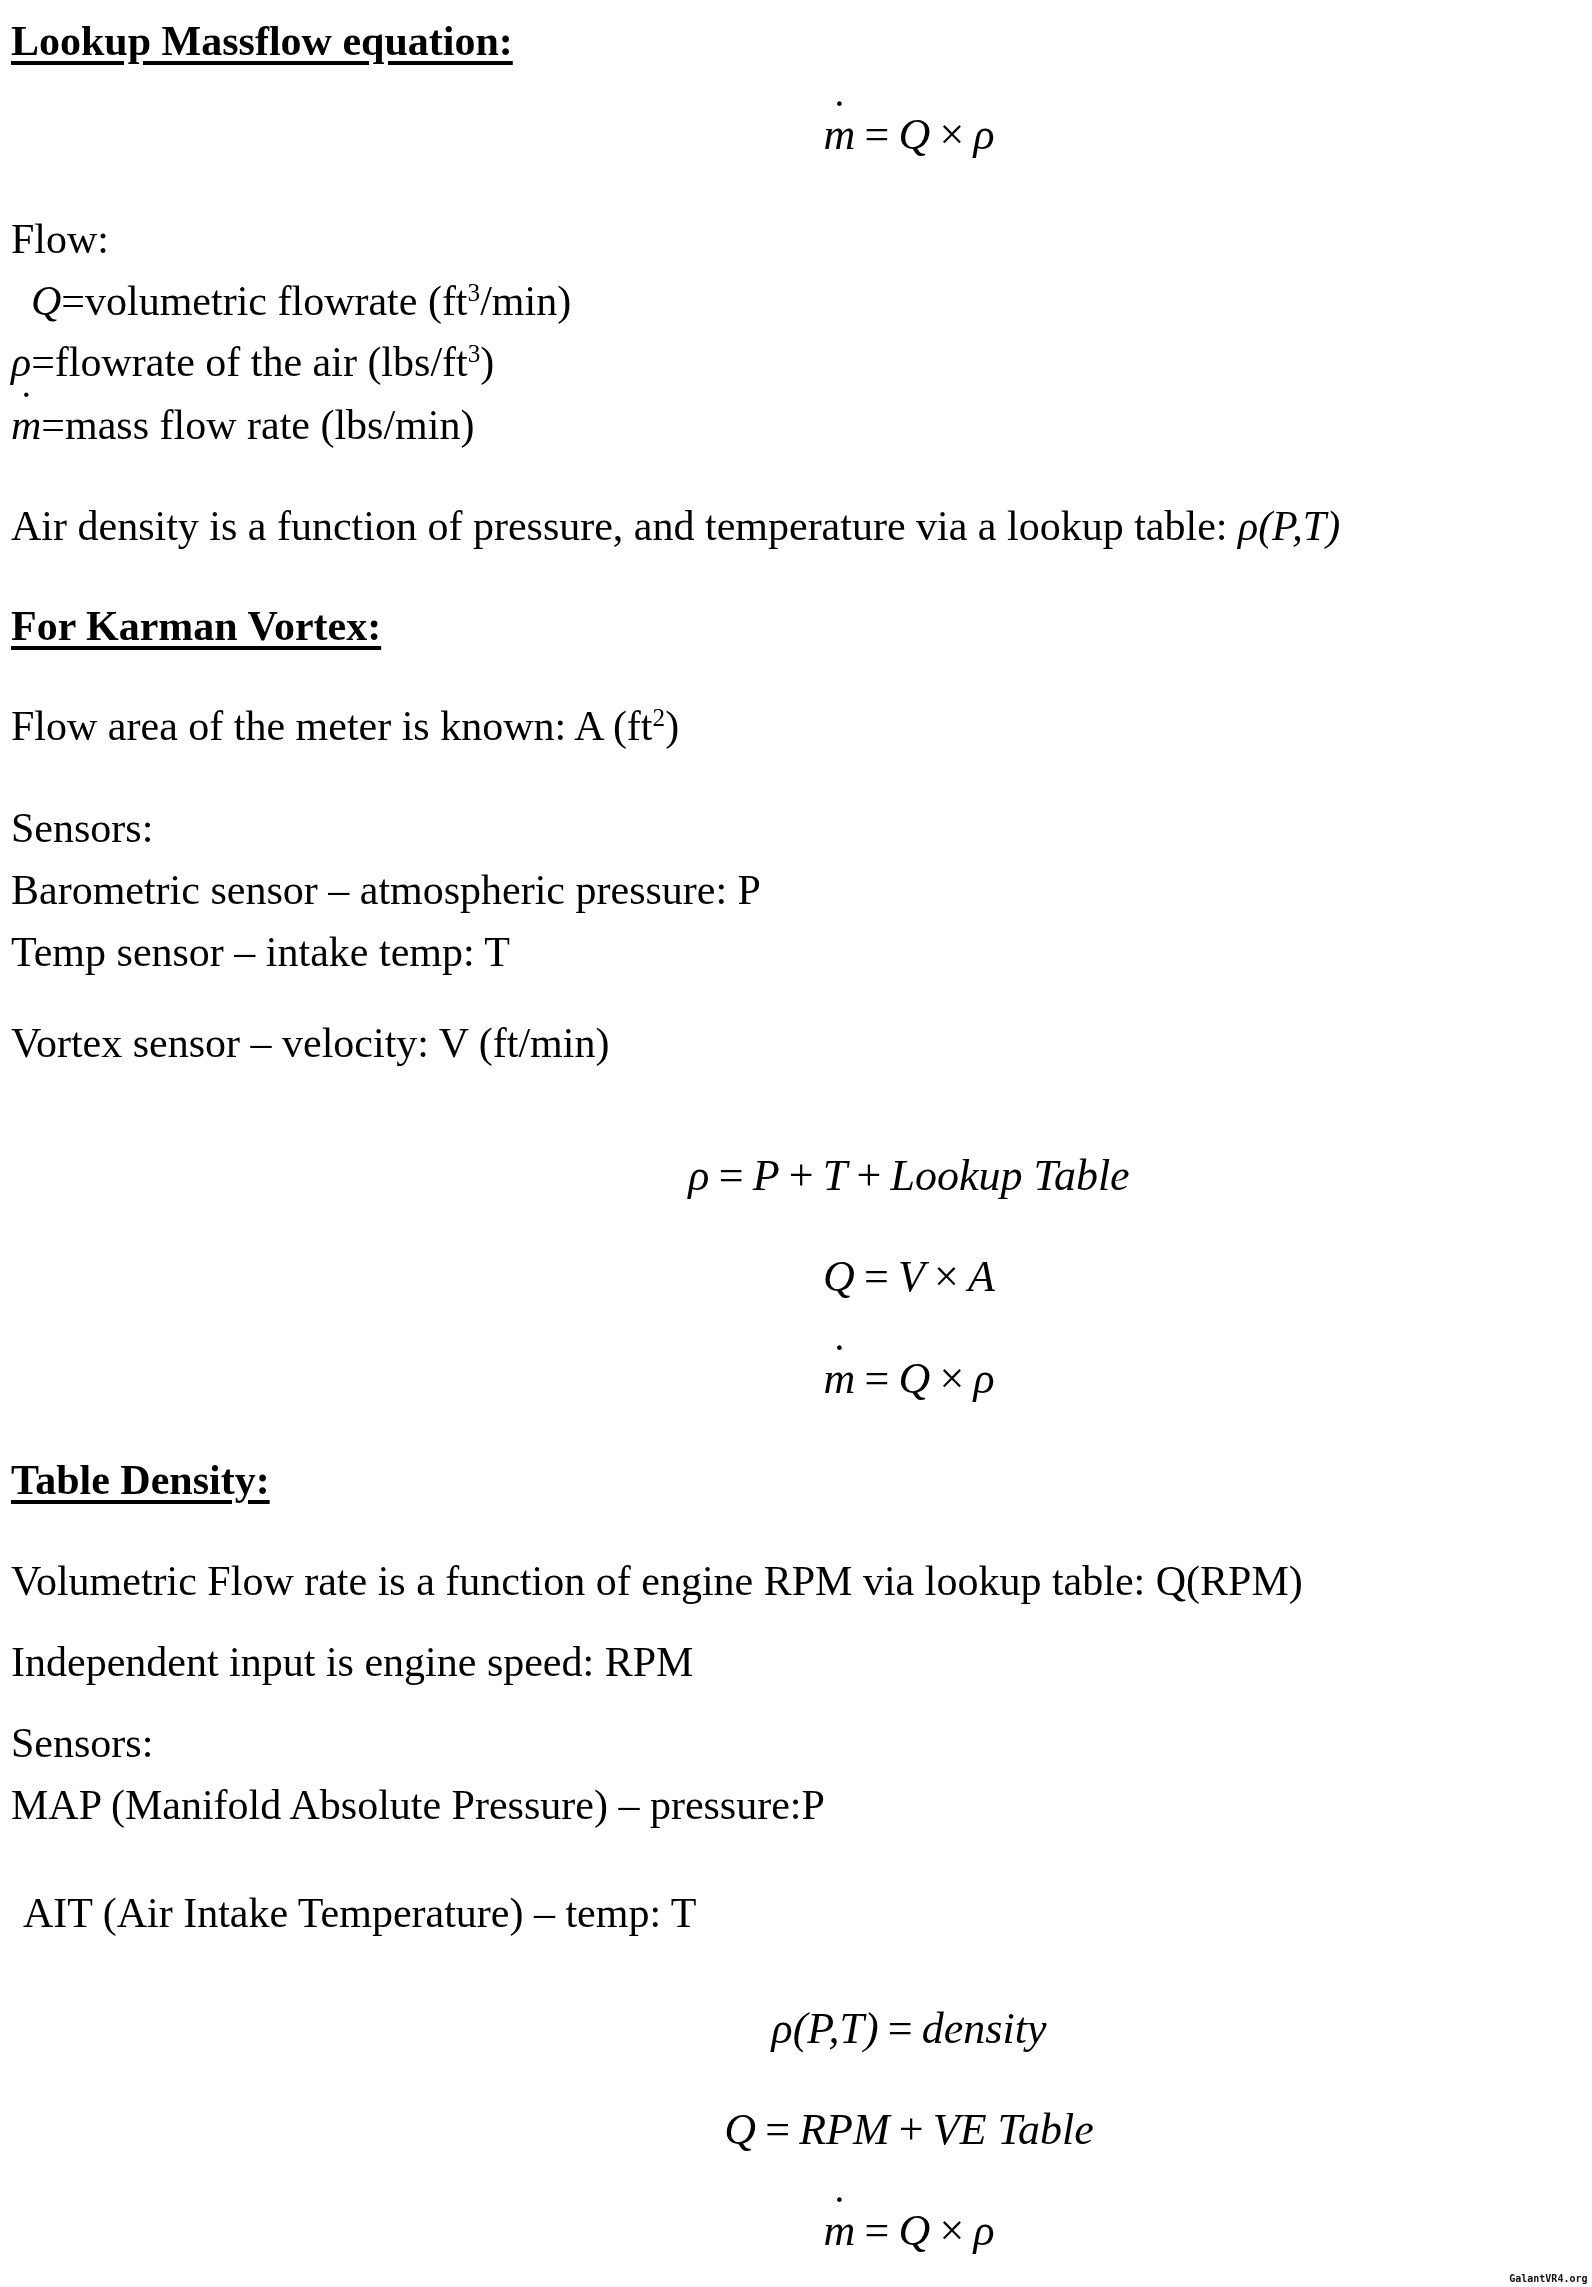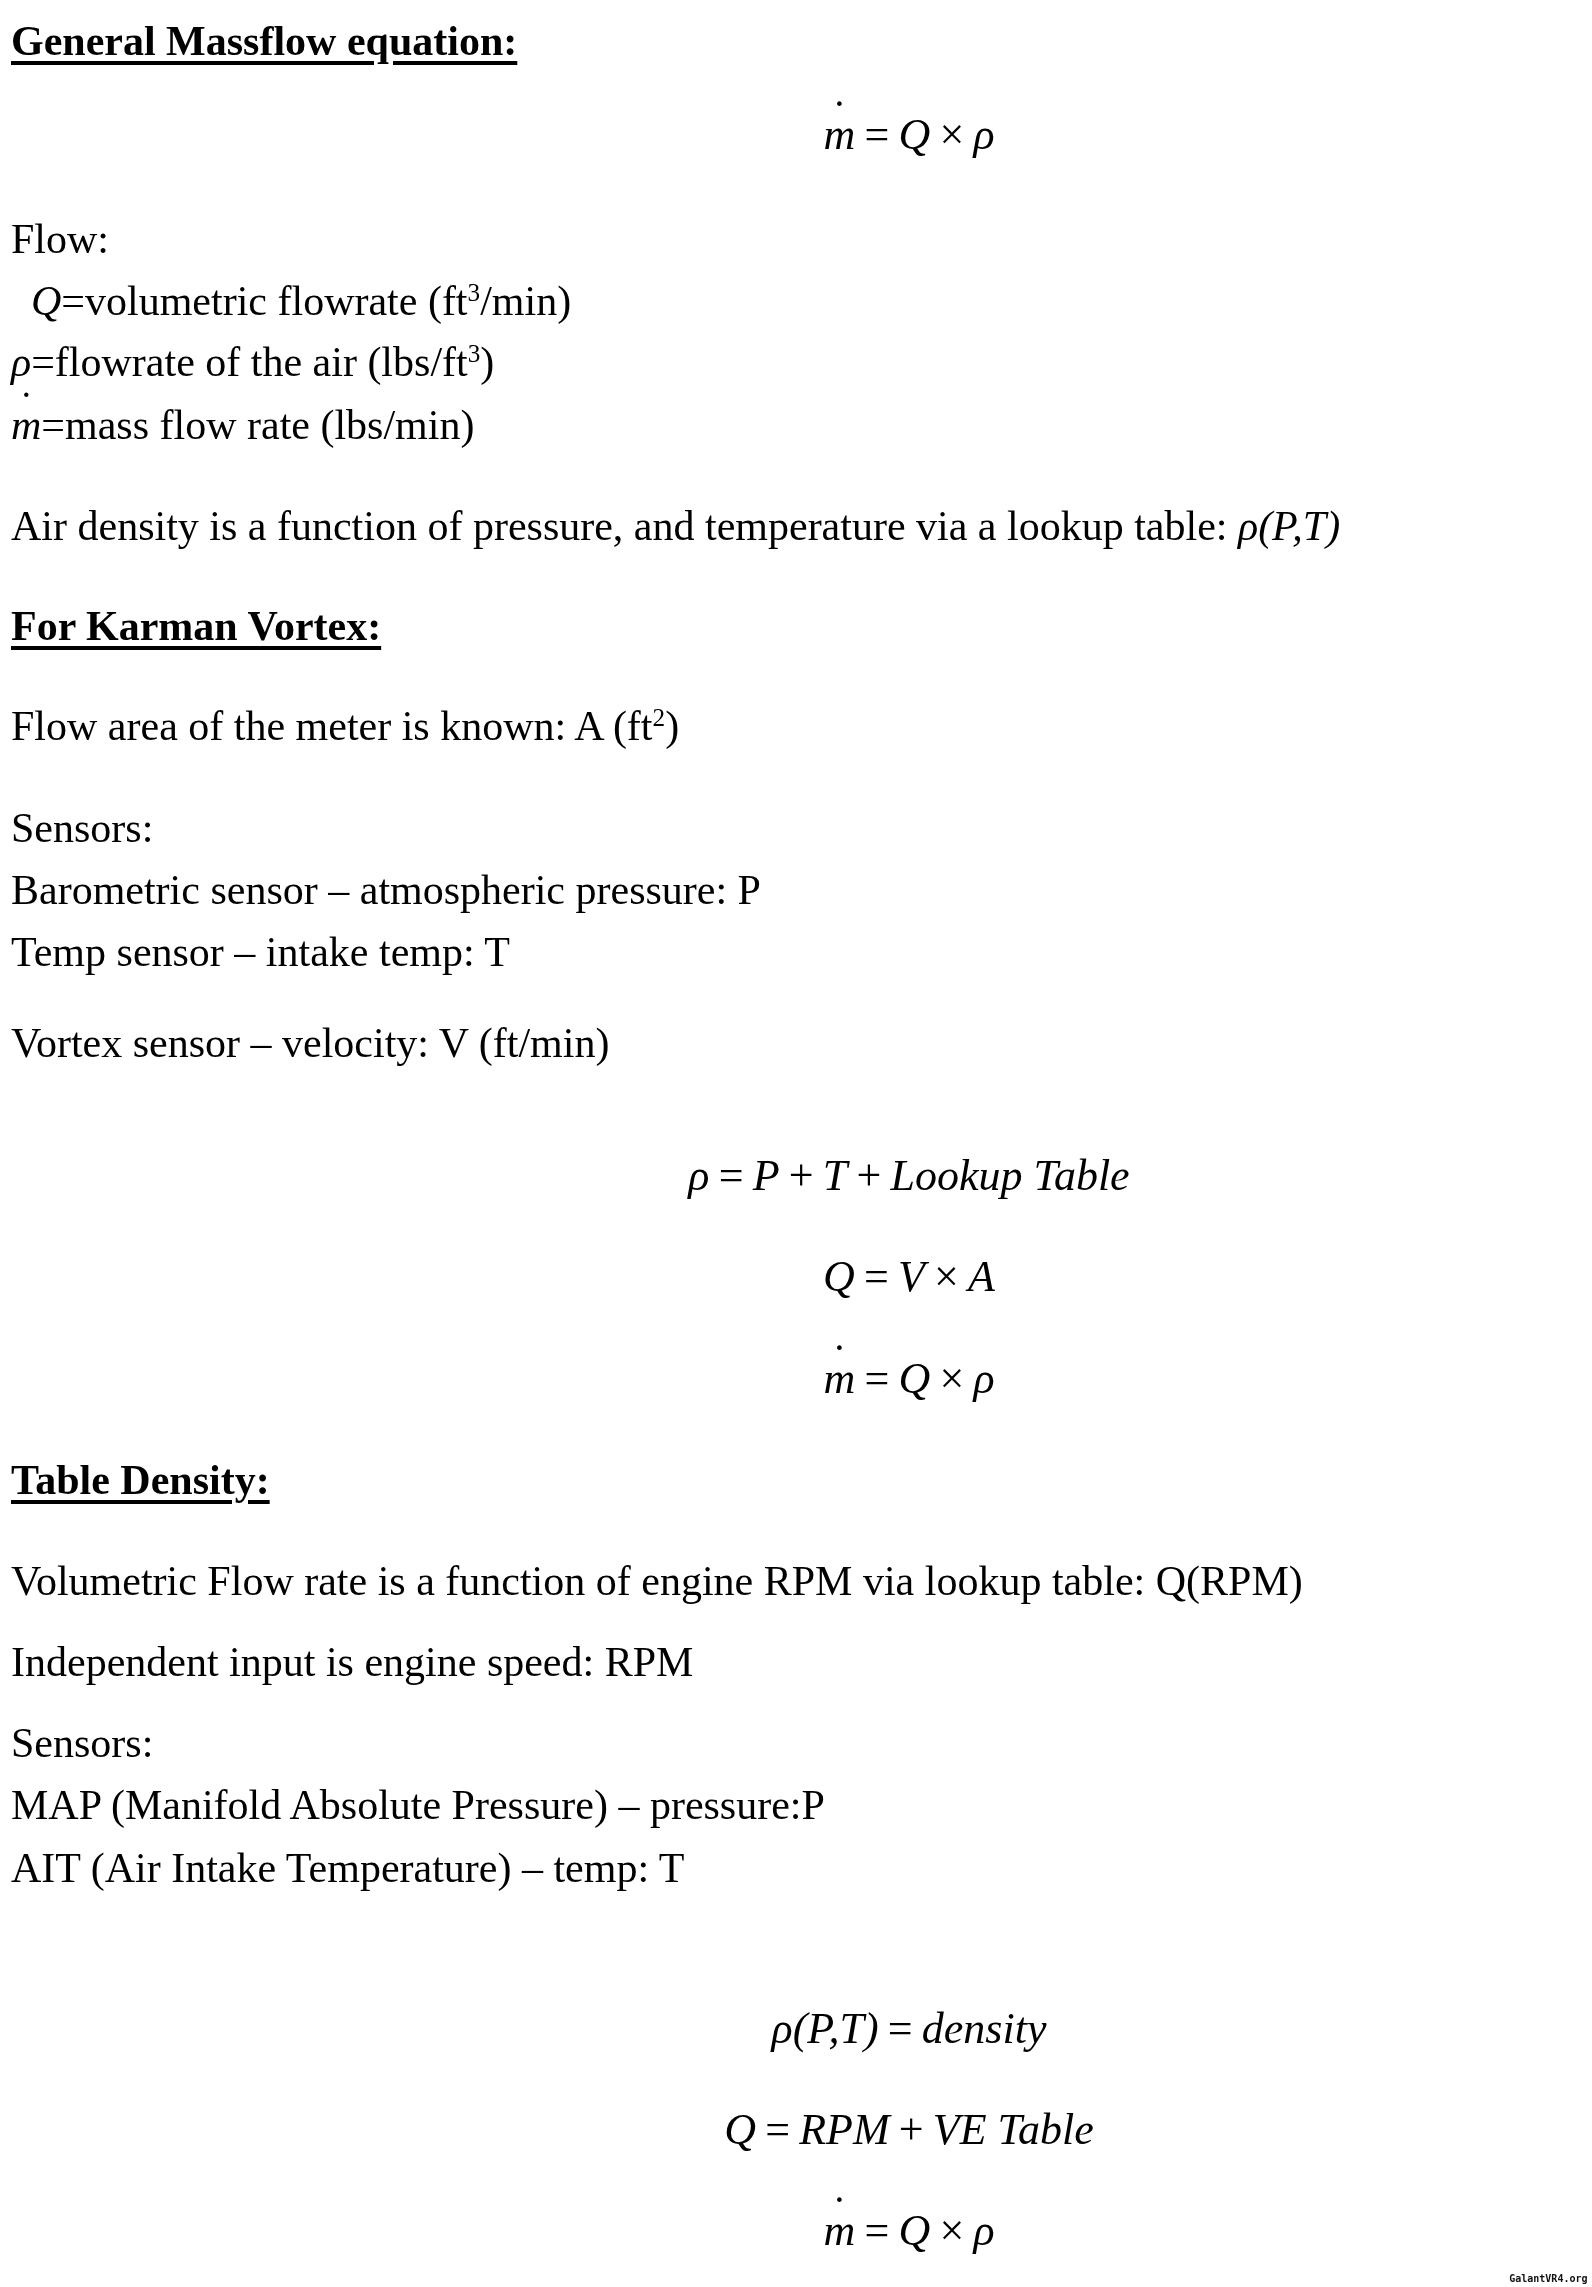--- a/index.html
+++ b/index.html
@@ -13,21 +13,21 @@
   .eq .op { font-style: normal; padding: 0 9.2px; }
   i.v { font-style: italic; }
   sup { font-size: 0.6em; vertical-align: 0.55em; line-height: 0; }
   .wm { position: absolute; right: 5.5px; bottom: 3.7px; font-family: "DejaVu Sans Mono", monospace; font-size: 10px; font-weight: bold; color: #111; }
   .mdot { display:inline-block; position: relative; }
   .mdot::before { content: "˙"; position: absolute; left: 0; right: 0; top: -0.42em; text-align: center; font-style: normal; }
 </style>
 </head>
 <body>
 
-<div class="hd" style="top:20px;">General Massflow equation:</div>
+<div class="hd" style="top:20px;">Lookup Massflow equation:</div>
 
 <div class="eq" style="top:113px;">
   <span class="mdot">m</span><span class="op">=</span><span>Q</span><span class="op">×</span><span>ρ</span>
 </div>
 
 <div class="ln" style="top:218px;">Flow:</div>
 
 <div class="ln" style="top:280px;margin-left:20px;"><i class="v">Q</i><span>=volumetric flowrate (ft</span><sup>3</sup><span>/min)</span></div>
 
 <div class="ln" style="top:341px;"><i class="v">ρ</i><span>=flowrate of the air (lbs/ft</span><sup>3</sup><span>)</span></div>
@@ -57,21 +57,21 @@
   <span class="mdot">m</span><span class="op">=</span><span>Q</span><span class="op">×</span><span>ρ</span>
 </div>
 
 <div class="hd" style="top:1459px;">Table Density:</div>
 
 <div class="ln" style="top:1560px;">Volumetric Flow rate is a function of engine RPM via lookup table: Q(RPM)</div>
 <div class="ln" style="top:1621px;margin-top:20px;">Independent input is engine speed: RPM</div>
 
 <div class="ln" style="top:1722px;">Sensors:</div>
 <div class="ln" style="top:1784px;">MAP (Manifold Absolute Pressure) – pressure:P</div>
-<div class="ln" style="top:1847px;">AIT (Air Intake Temperature) – temp: T</div>
+<div class="ln" style="top:1892px;margin-left:12px;">AIT (Air Intake Temperature) – temp: T</div>
 
 <div class="eq" style="top:2007px;">
   <span>ρ(P,T)</span><span class="op">=</span><span>density</span>
 </div>
 
 <div class="eq" style="top:2108px;">
   <span>Q</span><span class="op">=</span><span>RPM</span><span class="op">+</span><span>VE Table</span>
 </div>
 
 <div class="eq" style="top:2209px;">

